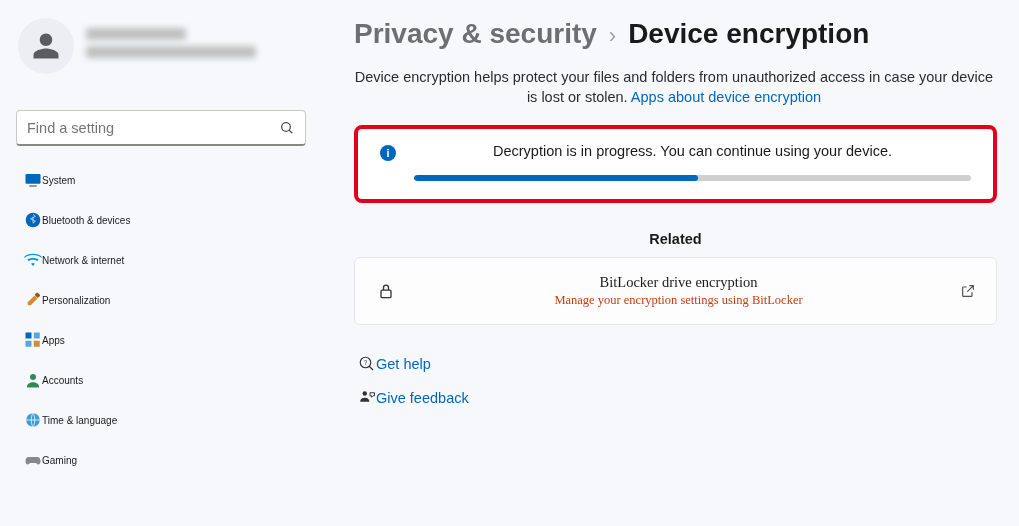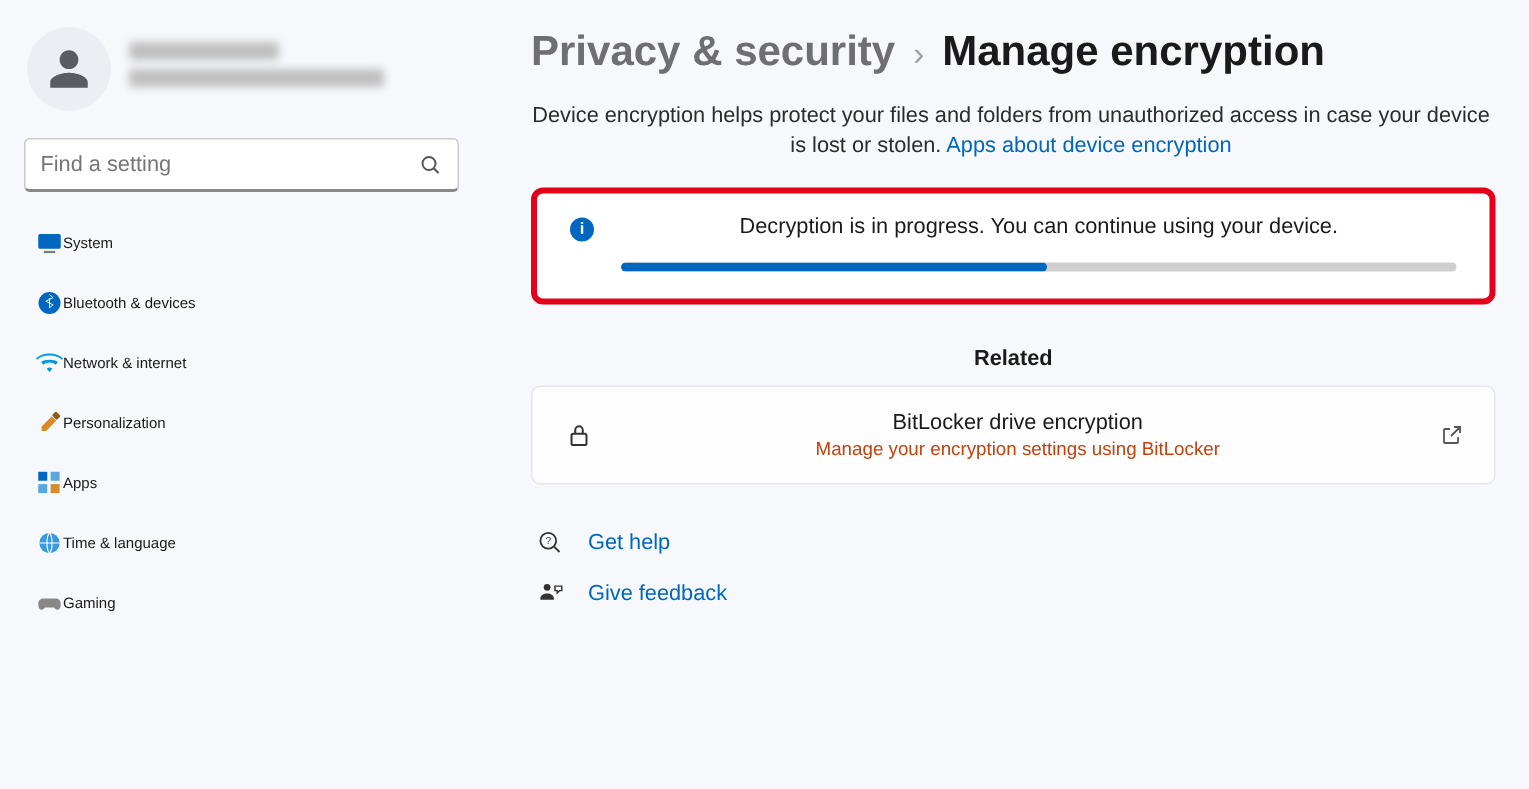--- a/index.html
+++ b/index.html
@@ -43,20 +43,21 @@
   .search-wrap { padding: 2px 8px 14px 2px; }
   .search {
     display: flex;
     align-items: center;
     border: 1px solid #c9c9c9;
     border-bottom: 2px solid #888;
     border-radius: 4px;
     background: #fff;
     height: 36px;
     padding: 0 10px;
+    margin-top: 18px;
   }
   .search input {
     flex: 1; border: none; outline: none;
     font-size: 14.5px; color: #555;
     background: transparent;
   }
   .search-icon { width: 16px; height:16px; color:#555; }
 
   .nav { list-style: none; }
   .nav-item {
@@ -144,35 +145,35 @@
   .card {
     margin-top: 10px;
     background: #fdfdfe;
     border: 1px solid #e6e6e9;
     border-radius: 6px;
     padding: 16px 20px;
     display: flex;
     align-items: center;
     gap: 22px;
   }
-  .card.first { margin-top: 10px; }
+  .card.first { margin-top: 10px; font-family: Liberation Serif, serif; }
   .card-icon {
     width: 22px; height: 22px;
     display:flex; align-items:center; justify-content:center;
     color:#333;
     flex-shrink:0;
   }
   .card-body { flex:1; }
   .card-title { font-size: 14.5px; color:#1a1a1a; }
   .card-sub { font-size: 12.5px; color: #c2410c; margin-top:2px; }
   .ext-icon { width:16px; height:16px; color:#555; flex-shrink:0; }
 
   .footer-links { margin-top: 22px; }
   .flink {
-    display:flex; align-items:center; gap: 16px;
+    display:flex; align-items:center; 
     padding: 8px 4px;
     font-size: 14.5px;
   }
   .flink .label { color: #0067c0; }
   .flink-icon { width:18px; height:18px; display:flex; align-items:center; justify-content:center; color:#333; }
 </style>
 </head>
 <body>
 
 <div class="app">
@@ -242,20 +243,29 @@
               <rect x="2" y="2" width="8" height="8" fill="#0067c0"></rect>
               <rect x="13" y="2" width="8" height="8" fill="#5aa7e0"></rect>
               <rect x="2" y="13" width="8" height="8" fill="#5aa7e0"></rect>
               <rect x="13" y="13" width="8" height="8" fill="#d98a2b"></rect>
             </svg>
         </span>
         <span>Apps</span>
       </li>
       <li class="nav-item">
         <span class="nav-icon">
+          <svg viewBox="0 0 24 24" width="18" height="18" fill="#2e8b57">
+              <circle cx="12" cy="8" r="4"></circle>
+              <path d="M4 21c0-4 4-6 8-6s8 2 8 6v1H4v-1z"></path>
+            </svg>
+        </span>
+        <span>Accounts</span>
+      </li>
+      <li class="nav-item">
+        <span class="nav-icon">
           <svg viewBox="0 0 24 24" width="18" height="18">
               <circle cx="12" cy="12" r="9" fill="#3a9bdc"></circle>
               <path d="M3 12h18M12 3c3 3 3 15 0 18M12 3c-3 3-3 15 0 18" stroke="#fff" stroke-width="1" fill="none"></path>
             </svg>
         </span>
         <span>Time &amp; language</span>
       </li>
       <li class="nav-item">
         <span class="nav-icon">
           <svg viewBox="0 0 24 24" width="18" height="18" fill="#888">
@@ -264,21 +274,21 @@
         </span>
         <span>Gaming</span>
       </li>
     </ul>
   </aside>
 
   <main class="main">
     <div class="breadcrumb">
       <span class="parent">Privacy &amp; security</span>
       <span class="chev">›</span>
-      <span class="current">Manage encryption</span>
+      <span class="current">Device encryption</span>
     </div>
 
     <p class="desc">
       <span>Device encryption helps protect your files and folders from unauthorized access in case your device is lost or stolen.</span>
       <a class="link">Apps about device encryption</a>
     </p>
 
     <div class="alert">
       <div class="info-icon">i</div>
       <div class="alert-body">

